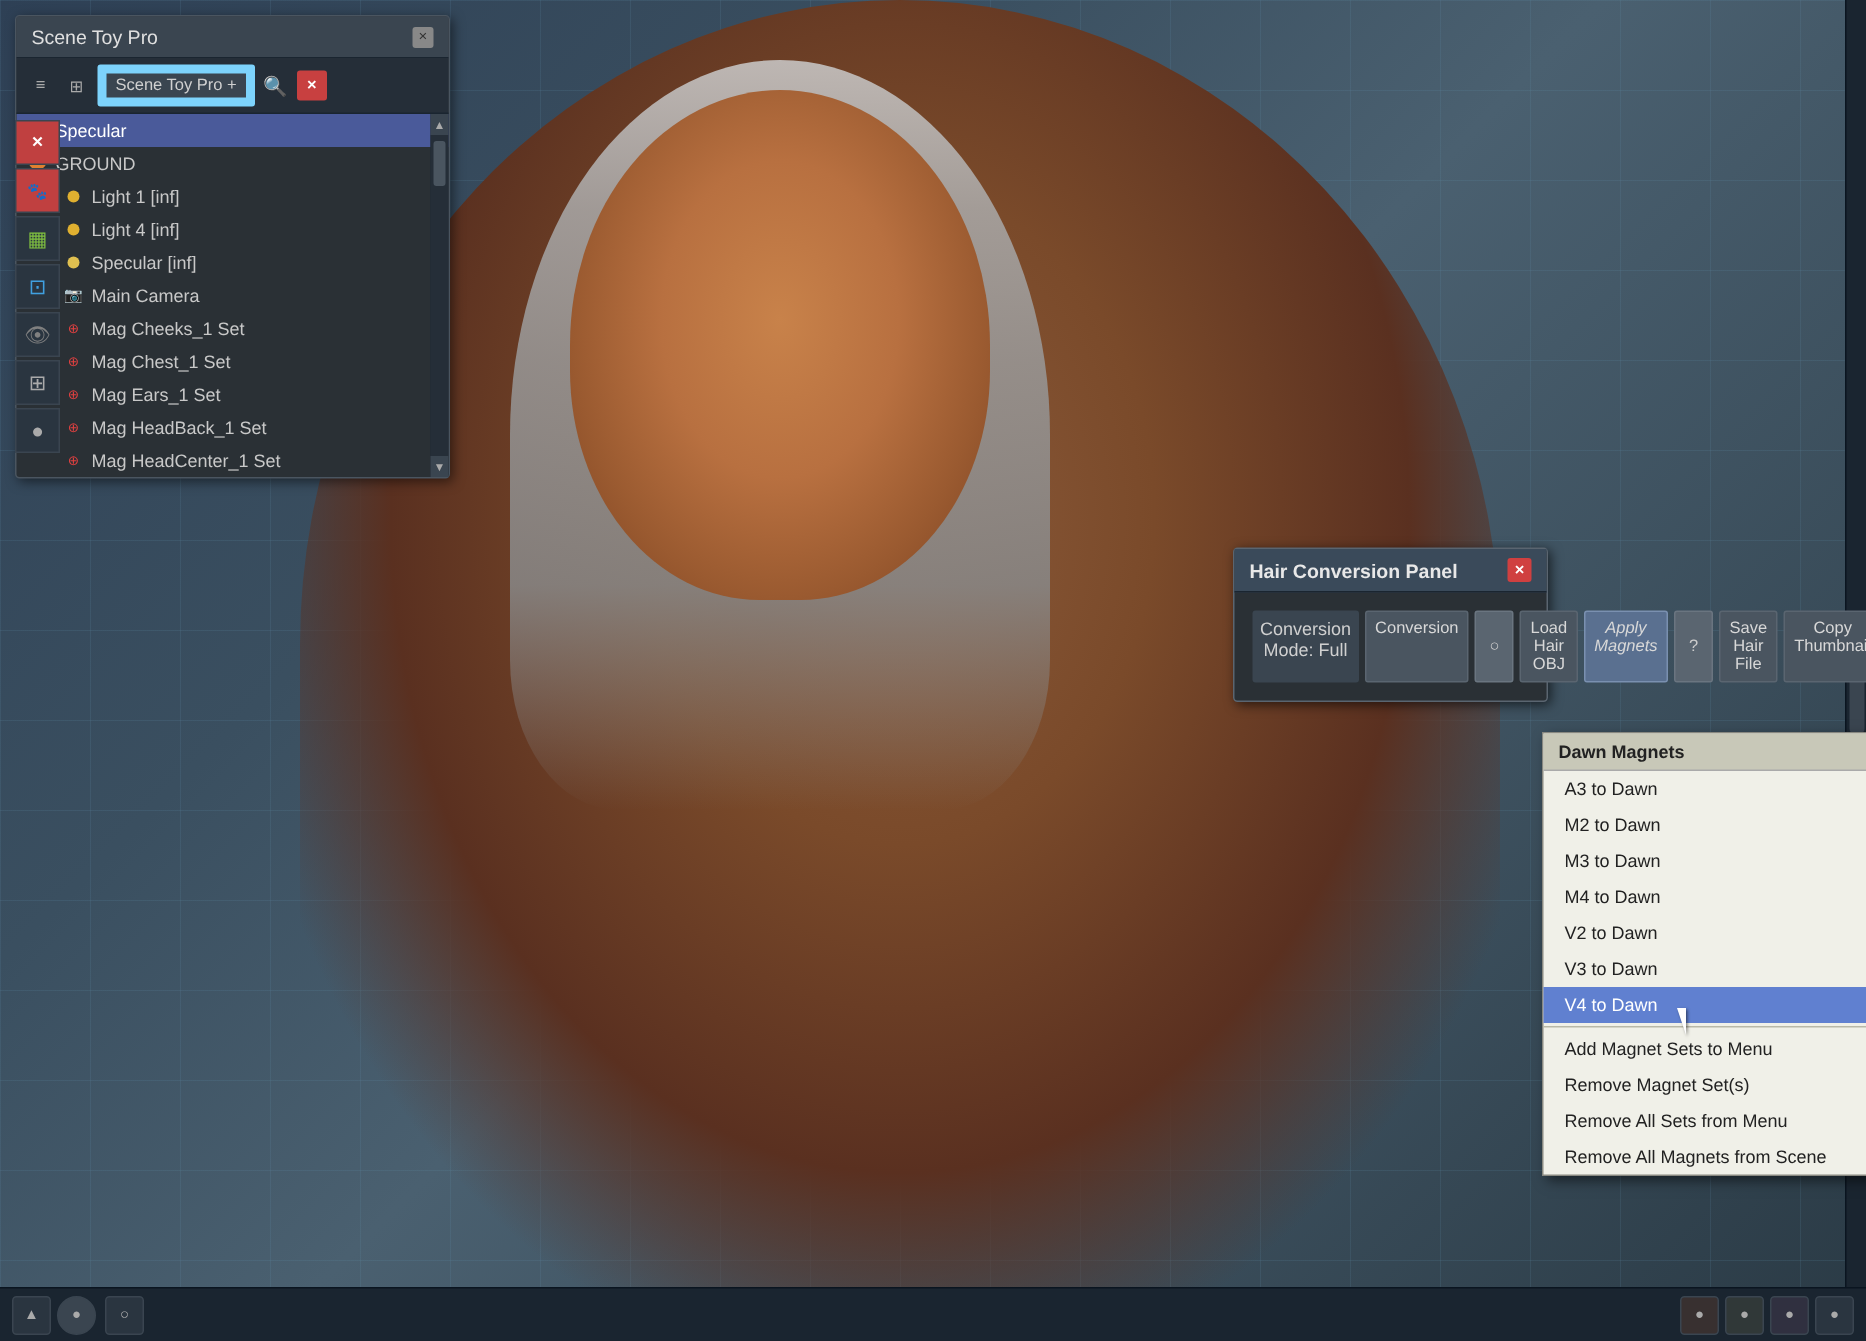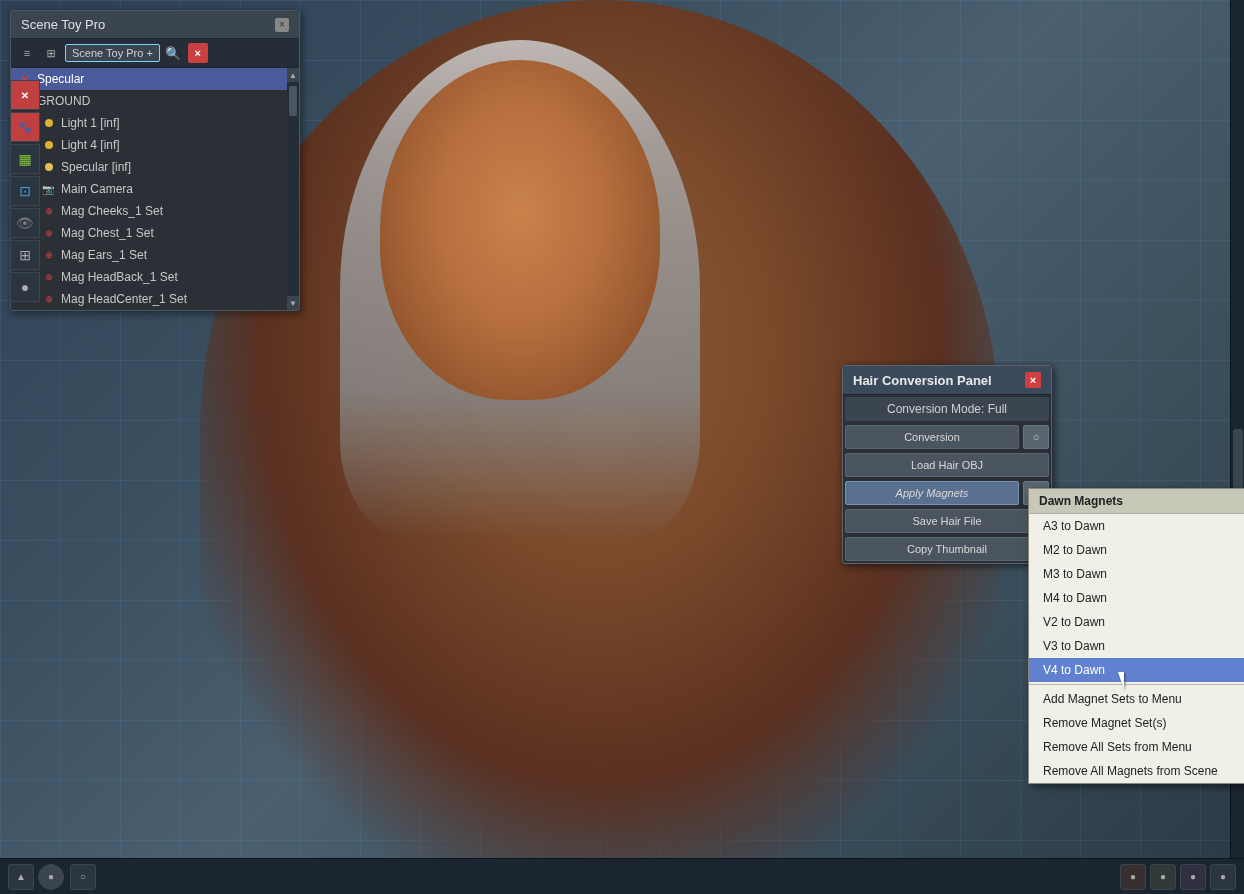--- a/index.html
+++ b/index.html
@@ -170,21 +170,21 @@
       display: flex;
       align-items: center;
       justify-content: center;
       cursor: pointer;
       color: #aaa;
       font-size: 11px;
     }
 
     .toolbar-dropdown {
       background: #3a4550;
-      border: 1px solid #7dd3fc;
+      border: 6px solid #7dd3fc;
       color: #d0d0d0;
       padding: 2px 6px;
       font-size: 11px;
       border-radius: 2px;
       cursor: pointer;
     }
 
     .toolbar-search-icon {
       width: 20px;
       height: 20px;
@@ -325,21 +325,20 @@
     
     #hair-panel {
       position: absolute;
       top: 365px;
       left: 822px;
       width: 210px;
       background: #2a3035;
       border: 1px solid #5a6570;
       border-radius: 3px;
       box-shadow: 2px 2px 8px rgba(0,0,0,0.6);
-      margin-left: 20px;
     }
 
     .hair-panel-titlebar {
       background: #3a4a5a;
       padding: 6px 10px;
       display: flex;
       align-items: center;
       justify-content: space-between;
       border-bottom: 1px solid #1a2530;
     }
@@ -358,23 +357,23 @@
       display: flex;
       align-items: center;
       justify-content: center;
       cursor: pointer;
       color: white;
       font-size: 11px;
       font-weight: bold;
     }
 
     .hair-panel-body {
-      padding: 2px;
-      display: flex;
-      flex-direction: column;
+      padding: 12px;
+      display: flex;
+      flex-direction: row;
       gap: 4px;
     }
 
     .hp-mode-label {
       background: #3a4550;
       text-align: center;
       padding: 5px;
       color: #d0d0d0;
       font-size: 12px;
       border-radius: 2px;

